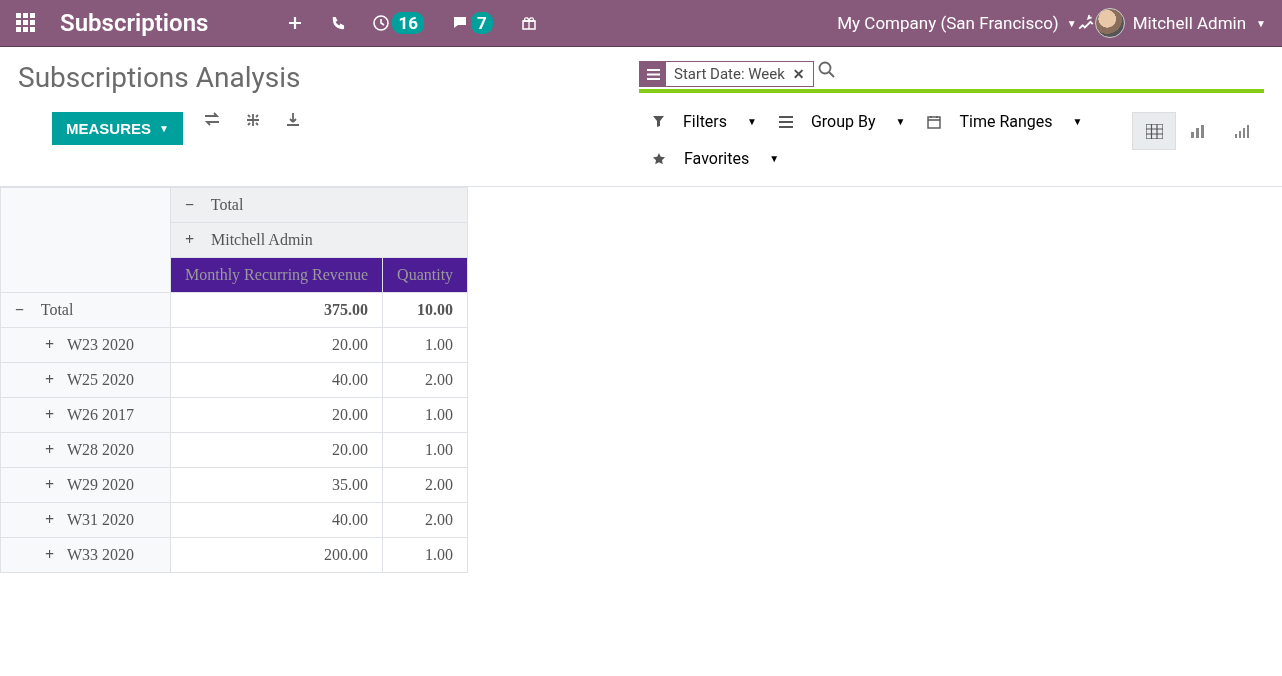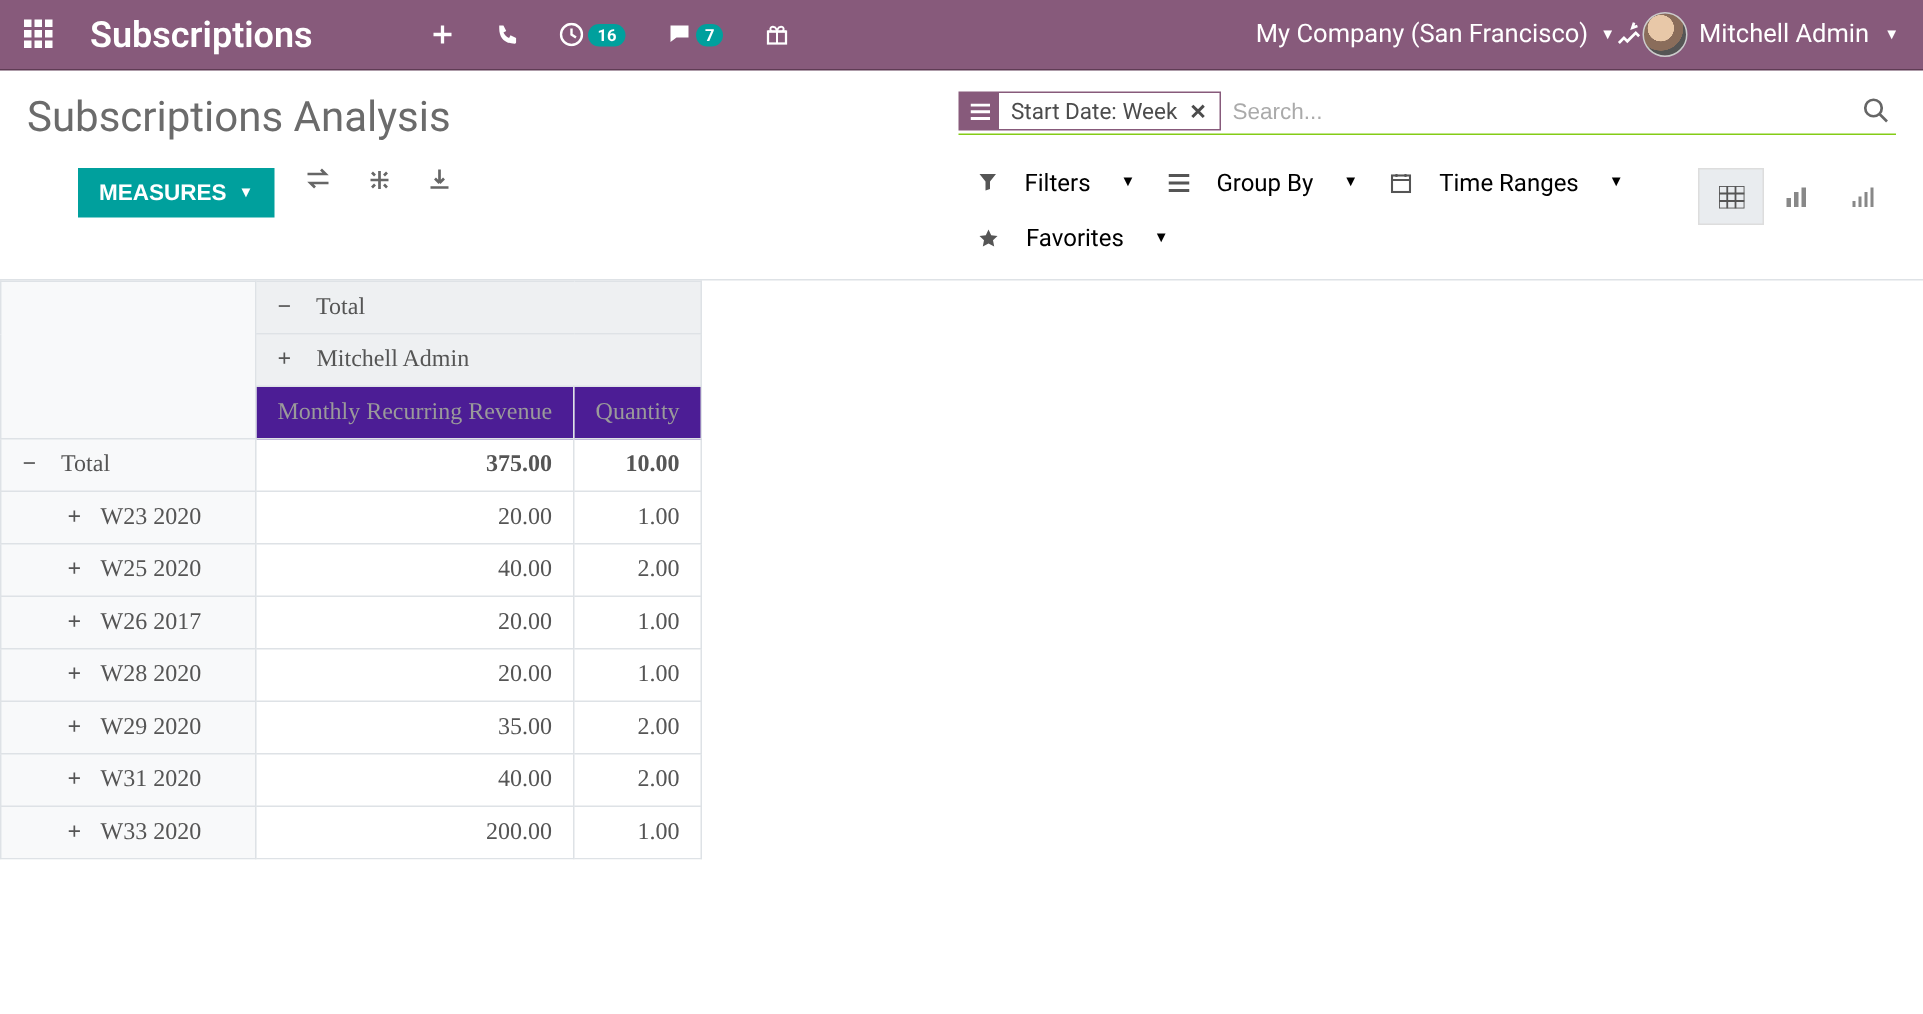--- a/index.html
+++ b/index.html
@@ -6,35 +6,35 @@
 body { font-family: -apple-system, BlinkMacSystemFont, "Segoe UI", Roboto, "Helvetica Neue", Arial, sans-serif; font-size: 14px; color: #4c4c4c; background: #fff; }
 
 
 .navbar { background: #875a7b; height: 46px; display: flex; align-items: center; padding: 0 16px; color: #fff; }
 .navbar-left { display: flex; align-items: center; gap: 8px; }
 .apps-icon { width: 20px; height: 20px; display: grid; grid-template-columns: repeat(3,5px); grid-template-rows: repeat(3,5px); gap: 2px; cursor: pointer; }
 .apps-icon span { background: #fff; width: 5px; height: 5px; }
 .brand { font-size: 24px; font-weight: 600; margin-left: 16px; cursor: pointer; }
 .navbar-center { display: flex; align-items: center; gap: 28px; margin-left: 80px; }
 .nav-icon { color: #fff; font-size: 16px; cursor: pointer; position: relative; display: flex; align-items: center; }
-.badge { background: #00a09d; color: #fff; font-size: 11px; font-weight: bold; padding: 1px 6px; border-radius: 9px; margin-left: 3px; }
+.badge { background: #00a09d; color: #fff; font-size: 17px; font-weight: bold; padding: 1px 6px; border-radius: 9px; margin-left: 3px; }
 .navbar-right { margin-left: auto; display: flex; align-items: center; }
 .company-sel { font-size: 17px; cursor: pointer; display: flex; align-items: center; gap: 6px; }
 .user-menu { display: flex; align-items: center; gap: 8px; font-size: 17px; cursor: pointer; }
 .avatar { width: 30px; height: 30px; border-radius: 50%; background: radial-gradient(circle at 40% 35%, #e8c8a8 35%, #8a6d5b 36% 60%, #555 61%); border: 1px solid #ccc; }
 .caret { font-size: 10px; margin-left: 2px; }
 
 .navbar-divider { height: 1px; background: #5f3b54; }
 
 
 .control-panel { padding: 14px 18px 0 18px; }
 .cp-row1 { display: flex; align-items: flex-start; }
 .breadcrumb { font-size: 28px; color: #6b6b6b; flex: 0 0 auto; }
 .search-wrap { margin-left: auto; width: 625px; }
-.searchbox { display: flex; align-items: center; border-bottom: 1px solid #84cc16; padding-bottom: 2px; }
+.searchbox { display: flex; border-bottom: 4px solid #84cc16; padding-bottom: 2px; }
 .facet { display: inline-flex; align-items: center; border: 1px solid #875a7b; height: 26px; }
 .facet-icon { background: #875a7b; color: #fff; width: 26px; height: 100%; display: flex; align-items: center; justify-content: center; font-size: 13px; }
 .facet-text { padding: 0 8px; color: #4c4c4c; font-size: 15px; }
 .facet-close { padding: 0 8px 0 0; cursor: pointer; color: #4c4c4c; font-weight: bold; }
 .search-input { flex: 1; border: none; outline: none; font-size: 15px; padding: 4px 8px; color: #666; }
 .search-input::placeholder { color: #aaa; }
 .search-btn { font-size: 18px; color: #666; cursor: pointer; padding: 0 4px; }
 
 .cp-row2 { display: flex; margin-top: 18px; align-items: flex-start; padding-bottom: 10px; }
 .cp-left { display: flex; align-items: flex-start; gap: 20px; margin-left: 34px; }
@@ -142,21 +142,20 @@
       <div class="searchbox">
         <div class="facet">
           <div class="facet-icon">
             <svg width="13" height="11" viewBox="0 0 13 11">
                 <path d="M0 1h13M0 5.5h13M0 10h13" stroke="#fff" stroke-width="2"></path>
               </svg>
           </div>
           <span class="facet-text">Start Date: Week</span>
           <span class="facet-close">✕</span>
         </div>
-        <input class="search-input" placeholder="Search..." style="">
         <div class="search-btn">
           <svg width="18" height="18" viewBox="0 0 18 18">
               <circle cx="7" cy="7" r="5.5" fill="none" stroke="#666" stroke-width="1.8"></circle>
               <path d="M11 11l5 5" stroke="#666" stroke-width="1.8"></path>
             </svg>
         </div>
       </div>
     </div>
   </div>
 

